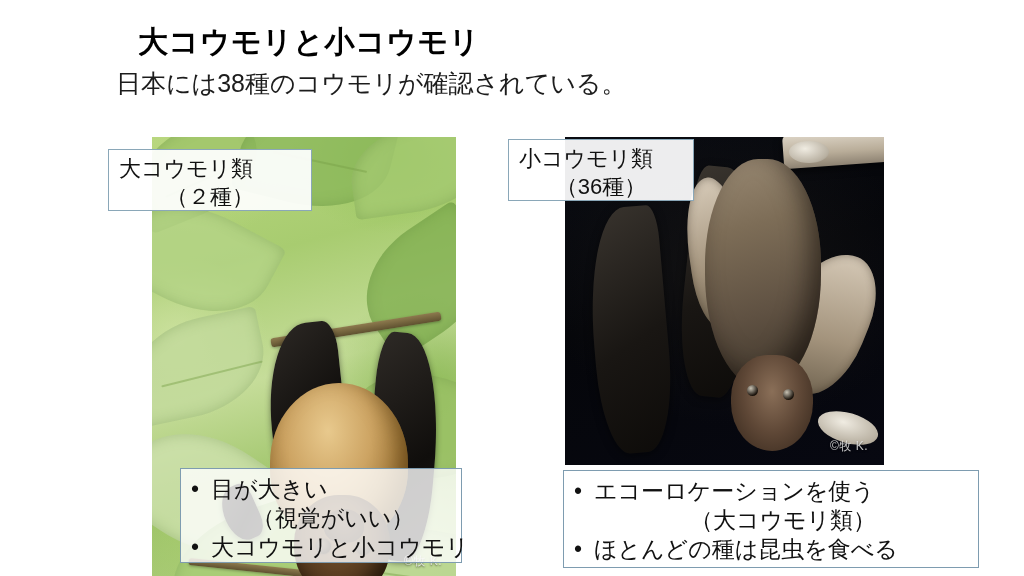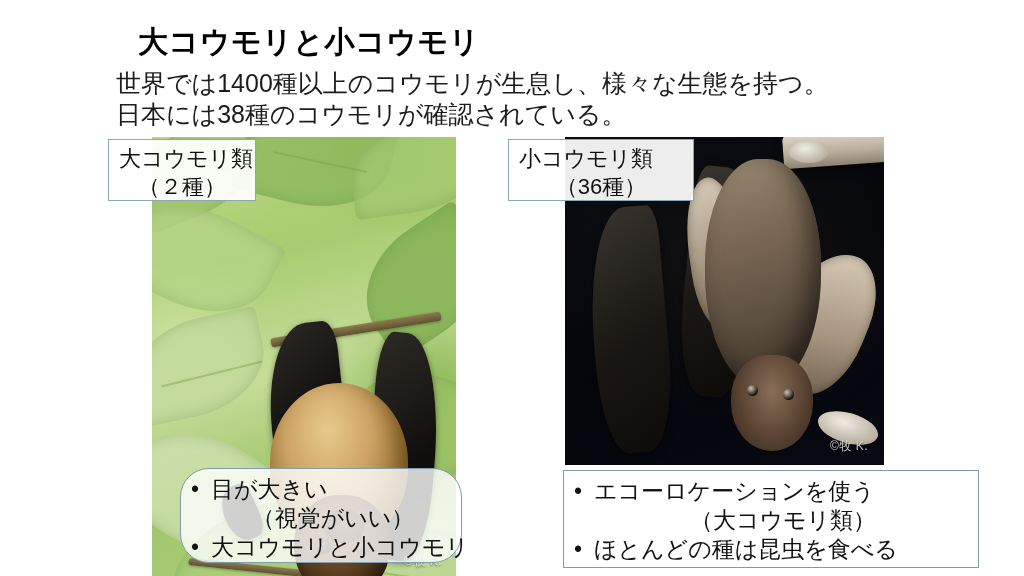--- a/index.html
+++ b/index.html
@@ -187,40 +187,39 @@
     font-size: 22px;
     line-height: 28px;
     color: #111111;
     padding: 5px 10px 6px 10px;
     box-sizing: border-box;
     white-space: nowrap;
   }
   .label-box .ln { display: block; }
   .label-box .ln.indent { text-align: center; }
 
-  #label-mega  { left: 108px; top: 139px; width: 148px; height: 62px; }
+  #label-mega  { left: 108px; top: 149px; width: 204px; height: 62px; }
   #label-micro { left: 508px; top: 139px; width: 186px; height: 62px; }
 
   .caption-box {
     position: absolute;
     border: 1px solid #7e9cb0;
     box-sizing: border-box;
     font-size: 23px;
     line-height: 29px;
     color: #111111;
     padding: 6px 8px 6px 10px;
     white-space: nowrap;
   }
   #caption-mega {
     left: 180px;
     top: 468px;
     width: 282px;
     height: 95px;
     background: rgba(255,255,255,.80);
-    border-radius: 29px;
   }
   #caption-micro {
     left: 563px;
     top: 470px;
     width: 416px;
     height: 98px;
     background: rgba(255,255,255,.97);
   }
   .cap-line { display: block; }
   .cap-line .bullet {
@@ -230,21 +229,20 @@
   .cap-line.sub { padding-left: 22px; text-align: center; }
 </style>
 </head>
 <body>
 
 <div id="slide">
 
   <div id="title">大コウモリと小コウモリ</div>
 
   <div id="subtitle">
-    <span class="sub-line">世界では1400種以上のコウモリが生息し、様々な生態を持つ。</span>
     <span class="sub-line">日本には38種のコウモリが確認されている。</span>
   </div>
 
   <div class="photo" id="photo-megabat">
     <div class="leafbg"></div>
 
     <div class="leaf" style="left:-20px;  top:-10px;  width:130px; height:86px;  background:#9ec468; transform:rotate(-22deg);"></div>
     <div class="leaf" style="left:88px;   top:-26px;  width:150px; height:96px;  background:#8ab75a; transform:rotate(14deg);"></div>
     <div class="leaf" style="left:198px;  top:-14px;  width:140px; height:88px;  background:#a5ca72; transform:rotate(-8deg);"></div>
     <div class="leaf" style="left:-30px;  top:72px;   width:150px; height:100px; background:#b6d589; transform:rotate(28deg);"></div>

